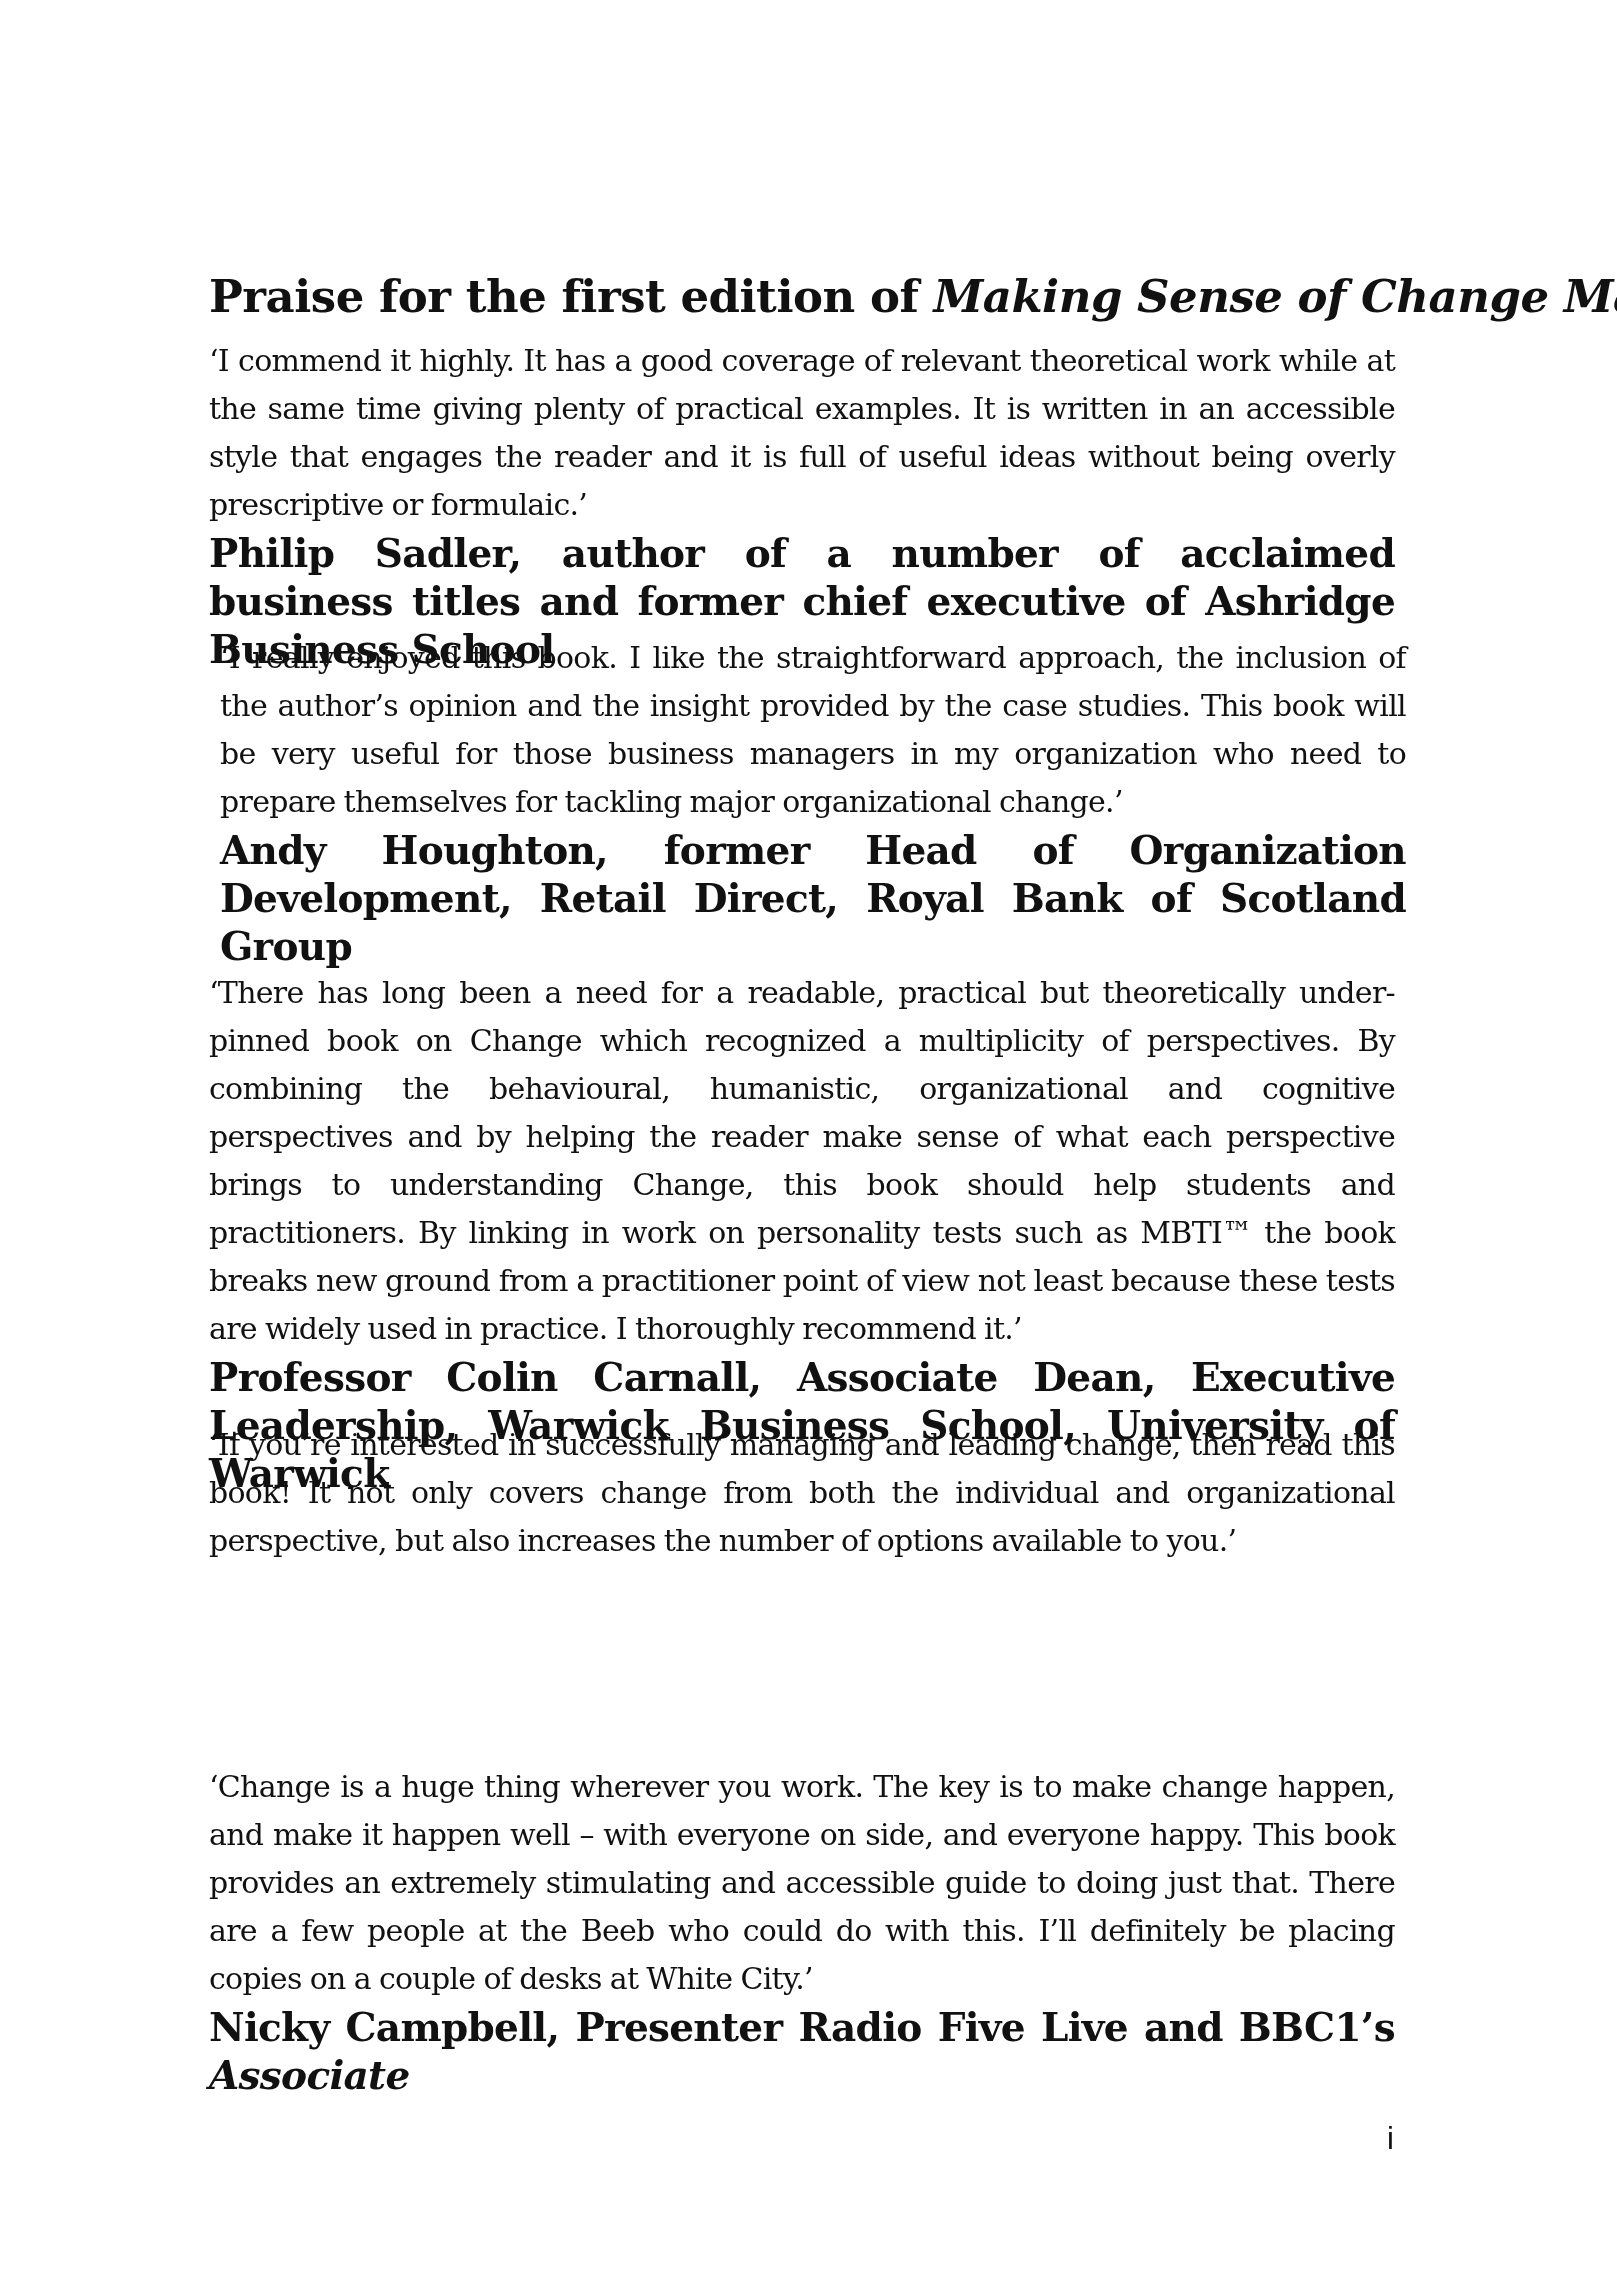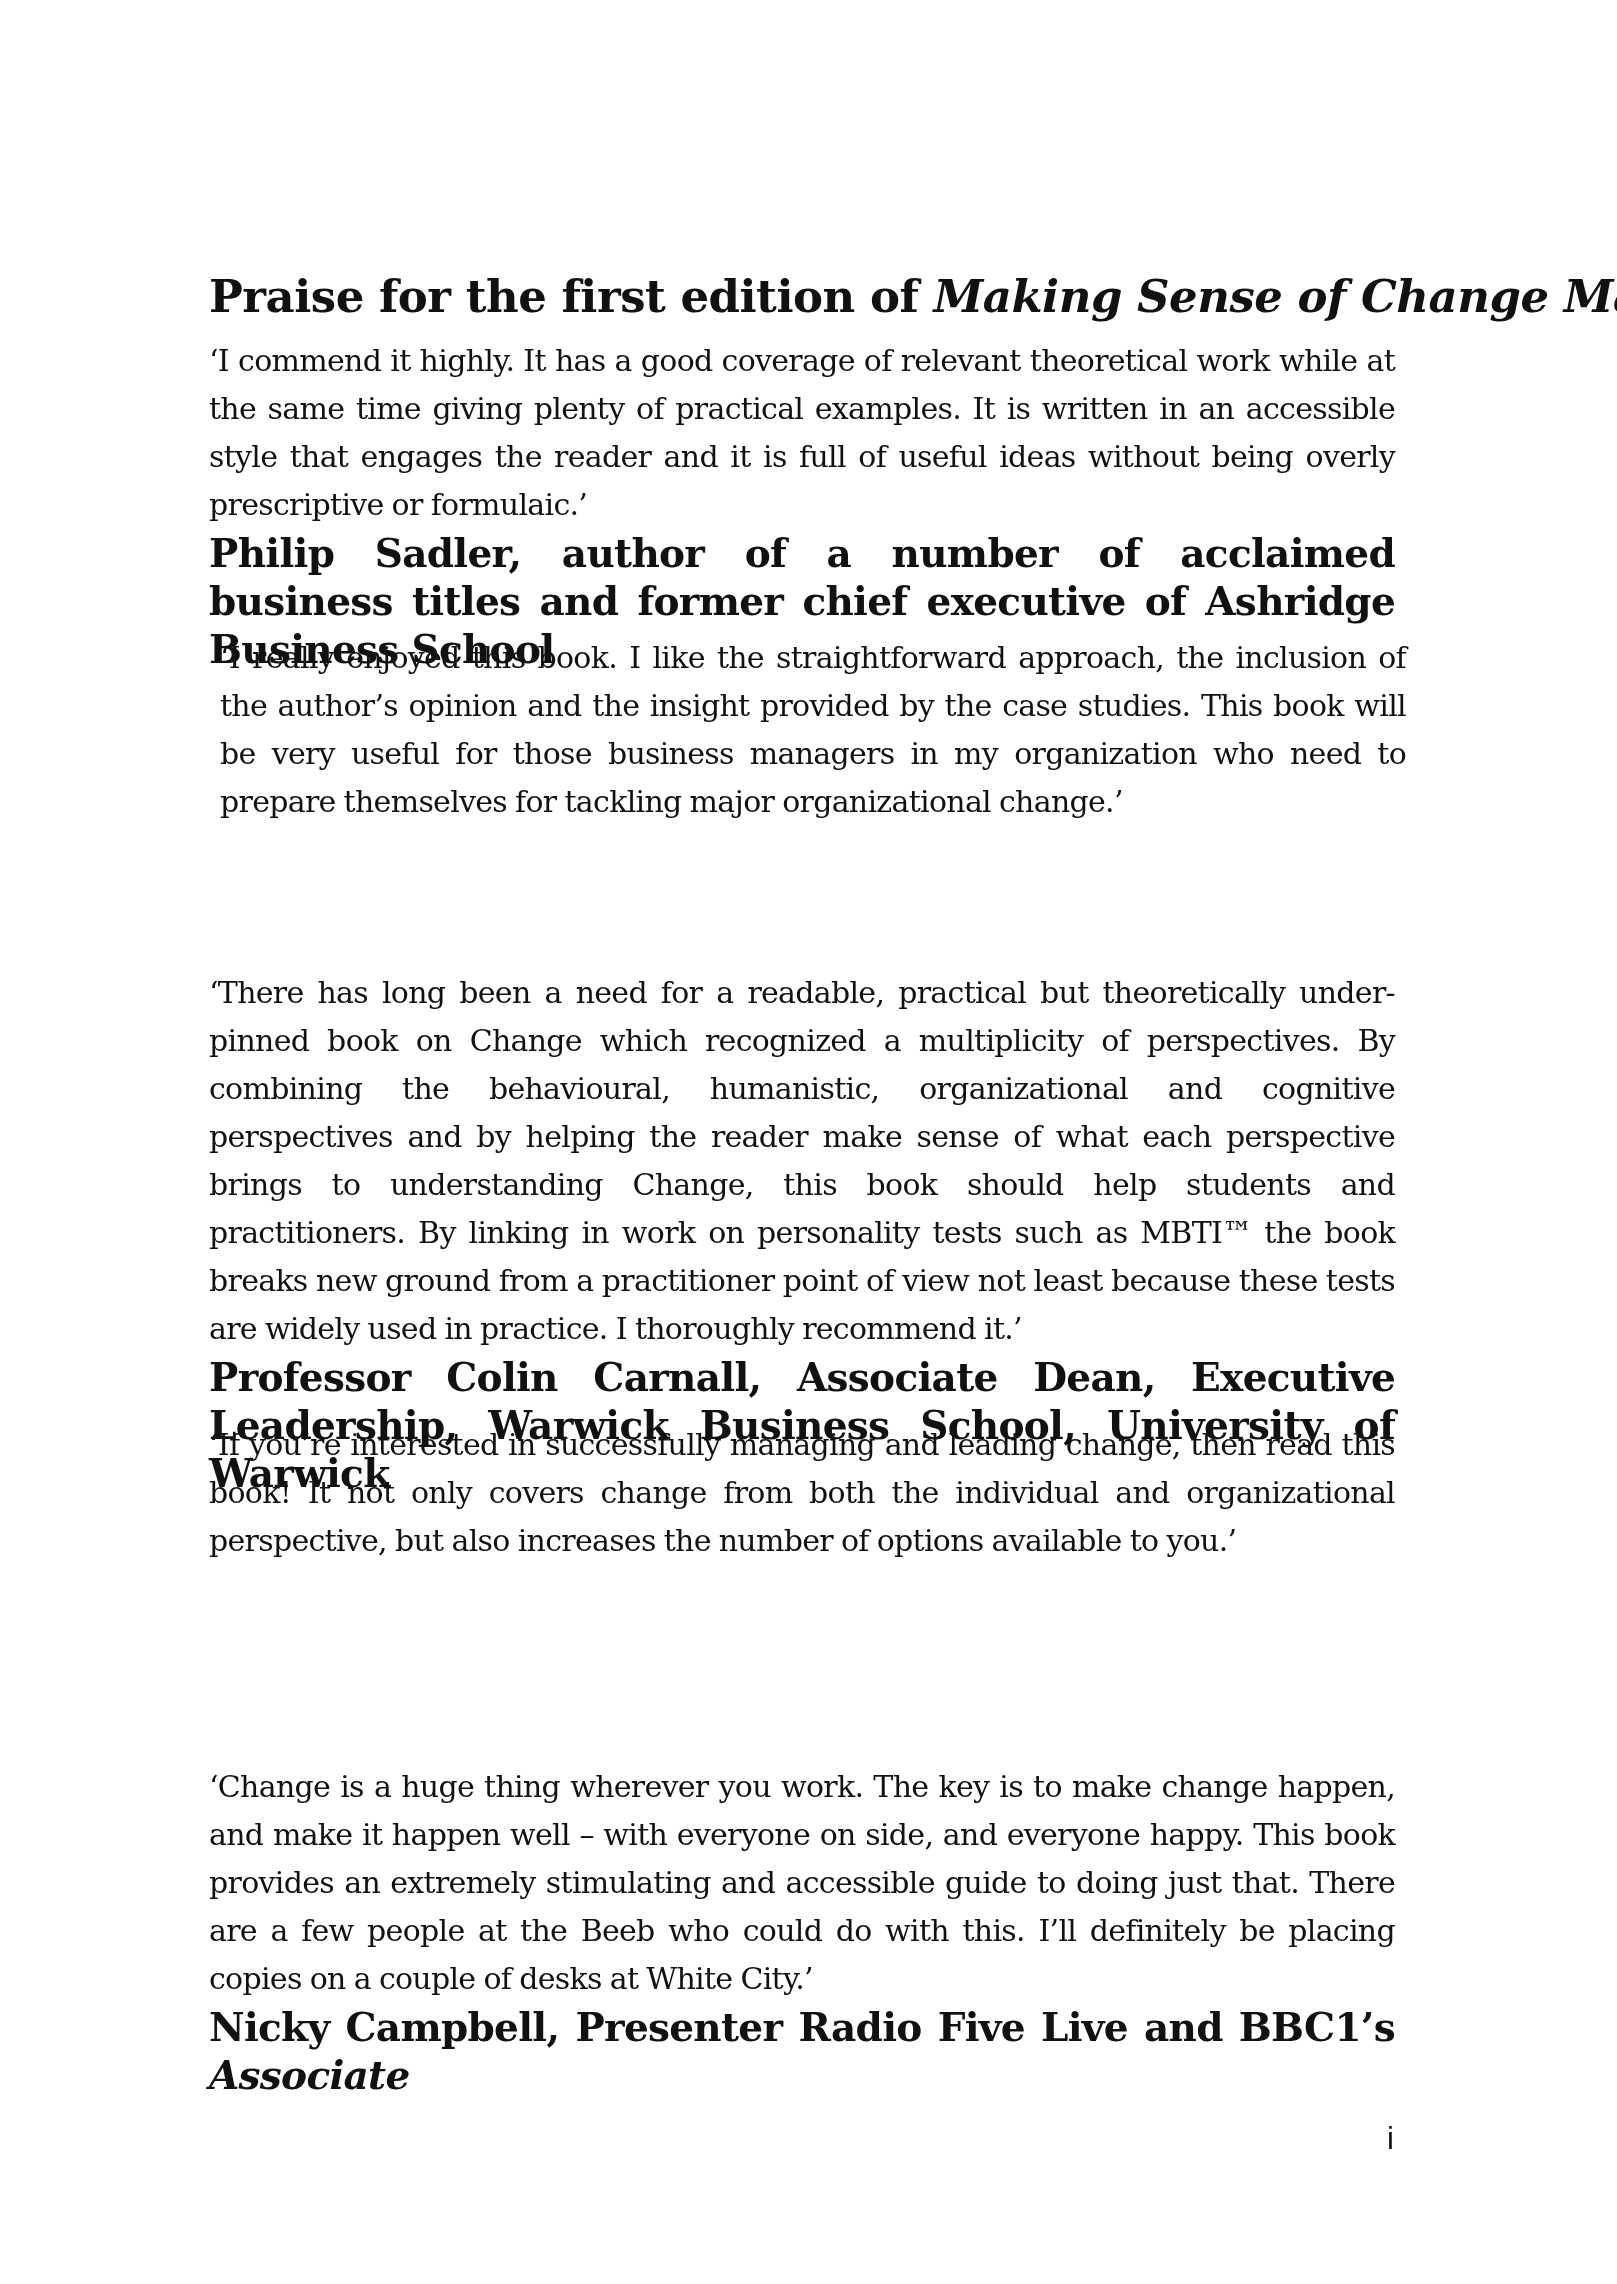--- a/index.html
+++ b/index.html
@@ -77,20 +77,21 @@
     <span>Praise for the first edition of </span><span class="book">Making Sense of Change Management</span>
   </h1>
 
   <div class="blurb" style="top:337px;">
     <p class="quote">‘I commend it highly. It has a good coverage of relevant theoretical work while at the same time giving plenty of practical examples. It is written in an accessible style that engages the reader and it is full of useful ideas without being overly prescriptive or formulaic.’</p>
     <p class="attribution"><span>Philip Sadler, author of a number of acclaimed business titles and former chief executive of Ashridge Business School</span></p>
   </div>
 
   <div class="blurb" style="top:634px;margin-left:11px;">
     <p class="quote">‘I really enjoyed this book. I like the straightforward approach, the inclusion of the author’s opinion and the insight provided by the case studies. This book will be very useful for those business managers in my organization who need to prepare themselves for tackling major organizational change.’</p>
+    <p class="attribution"><span>Andy Houghton, former Head of Organization Development, Retail Direct, Royal Bank of Scotland Group</span></p>
   </div>
 
   <div class="blurb" style="top:969px;">
     <p class="quote">‘There has long been a need for a readable, practical but theoretically under-pinned book on Change which recognized a multiplicity of perspectives. By combining the behavioural, humanistic, organizational and cognitive perspectives and by helping the reader make sense of what each perspective brings to understanding Change, this book should help students and practitioners. By linking in work on personality tests such as MBTI™ the book breaks new ground from a practitioner point of view not least because these tests are widely used in practice. I thoroughly recommend it.’</p>
     <p class="attribution"><span>Professor Colin Carnall, Associate Dean, Executive Leadership, Warwick Business School, University of Warwick</span></p>
   </div>
 
   <div class="blurb" style="top:1421px;">
     <p class="quote">‘If you’re interested in successfully managing and leading change, then read this book! It not only covers change from both the individual and organizational perspective, but also increases the number of options available to you.’</p>
   </div>

